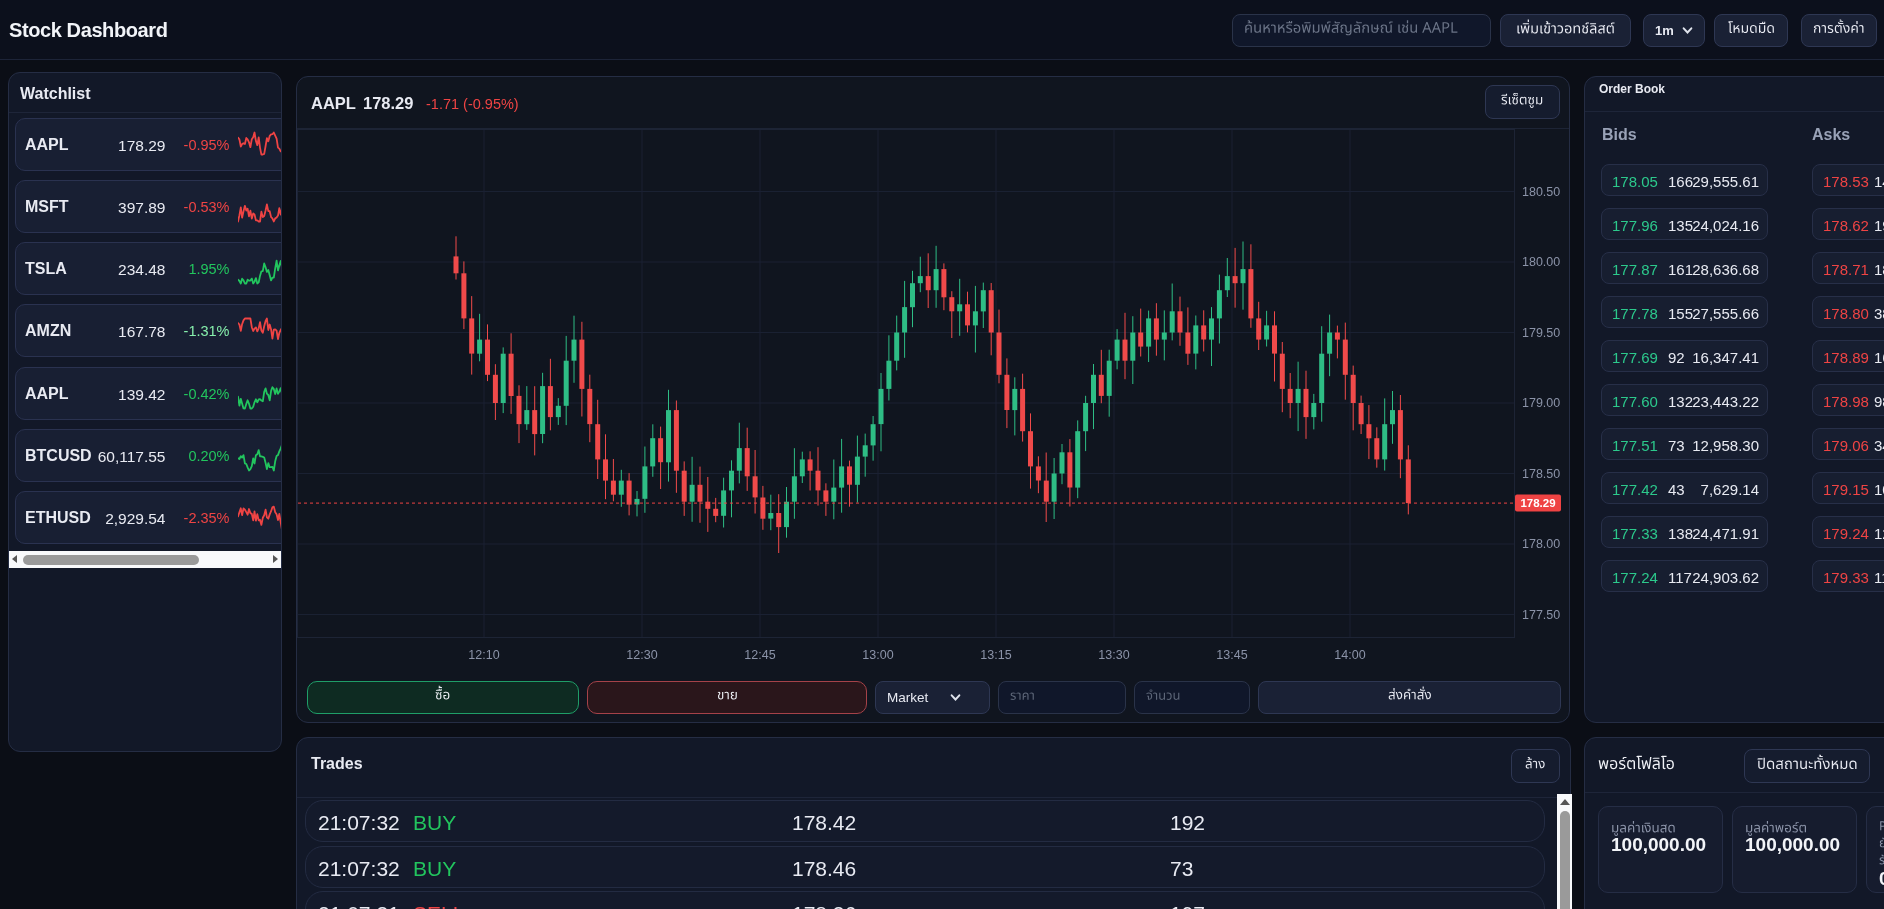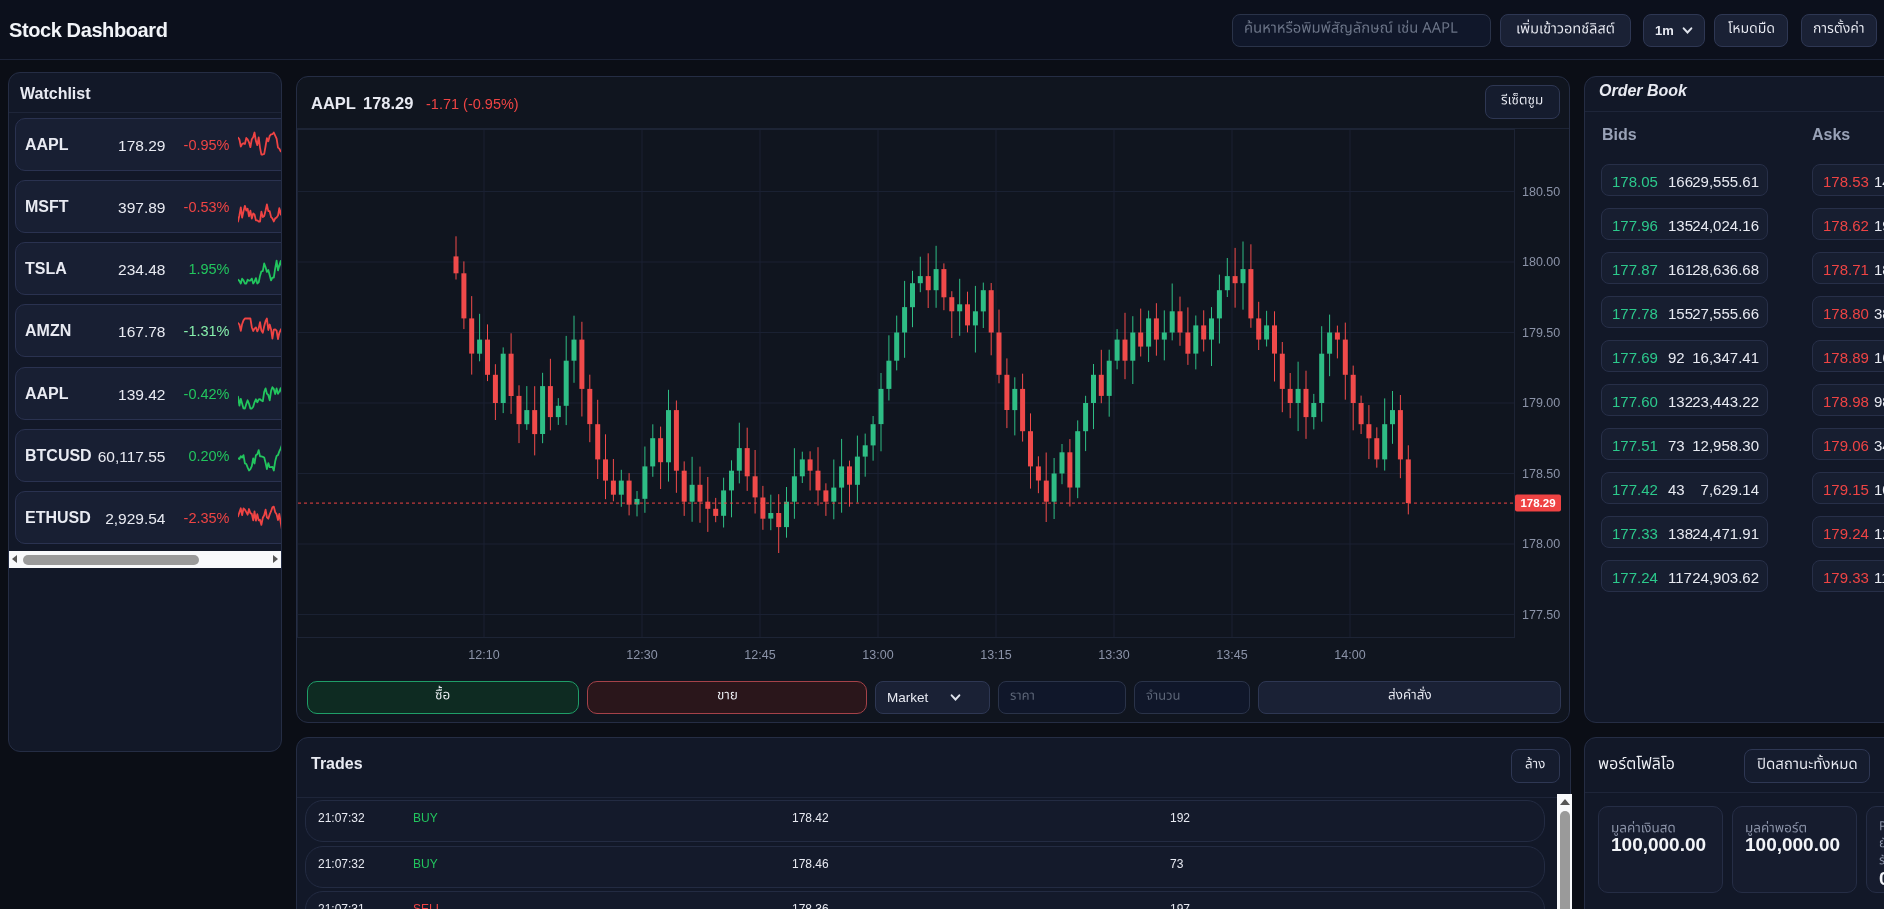--- a/index.html
+++ b/index.html
@@ -32,21 +32,21 @@
 #chead { position:absolute; left:0; top:0; width:100%; height:52px; border-bottom:1px solid #1d2435; }
 
 #ob { left:1584px; top:76px; width:430px; height:647px; }
 .obrow { position:absolute; width:167px; height:32px; background:#171e30; border:1px solid #272f48;
   border-radius:8px; font-size:15px; }
 .obp { position:absolute; left:10px; top:8px; }
 .obq { position:absolute; left:66px; top:8px; }
 .obt { position:absolute; right:8px; top:8px; }
 
 #tr { left:296px; top:737px; width:1275px; height:240px; }
-.trow { position:absolute; left:8px; width:1240px; height:42px; background:#141a2b; border:1px solid #232b42; border-radius:18px; font-size:12px; }
+.trow { position:absolute; left:8px; width:1240px; height:42px; background:#141a2b; border:1px solid #232b42; border-radius:18px; font-size:21px; }
 .trow span { position:absolute; top:10px; }
 .tt { left:12px; } .ts { left:107px; } .tp { left:486px; } .tq { left:864px; }
 #tsb { position:absolute; left:1260px; top:56px; width:15px; height:200px; background:#f8f9fb; }
 #tsb .th { position:absolute; left:2.5px; top:17px; width:10px; height:180px; background:#9a9a9a; border-radius:5px; }
 
 #pf { left:1584px; top:737px; width:430px; height:240px; }
 .pcard { position:absolute; top:68px; width:125px; height:87px; background:#161c2e; border:1px solid #252d45; border-radius:10px; }
 .pval { position:absolute; left:12px; top:27px; font-size:19px; font-weight:bold; color:#f2f4f8; }
 </style></head><body>
 
@@ -475,21 +475,21 @@
         </svg></span>
     </div>
   <div class="btn" style="left:961px;top:604px;width:303px;height:33px;">
       <span style="display:block;"><svg width="43.7" height="20.4" viewBox="0 -1061 3238 1511" style="overflow:visible">
           <path fill="#e8eaf2" d="M402 0V-365Q402 -430 372.5 -457.5Q343 -485 274 -485Q224 -485 178.5 -471.5Q133 -458 92 -434V-517Q121 -532 170.5 -545.0Q220 -558 282 -558Q335 -558 372.5 -546.0Q410 -534 428 -502Q463 -486 476.5 -452.0Q490 -418 490 -370V0ZM230 10Q142 10 95.5 -30.5Q49 -71 49 -147Q49 -230 109.5 -275.0Q170 -320 306 -328L420 -335V-261L318 -254Q216 -247 177.5 -222.0Q139 -197 139 -149Q139 -104 167.5 -83.0Q196 -62 247 -62Q264 -62 278.0 -64.5Q292 -67 305 -71L319 -4Q300 3 277.5 6.5Q255 10 230 10ZM425 -471 375 -518Q401 -522 424.0 -538.0Q447 -554 447 -584H534Q534 -553 519.5 -529.5Q505 -506 480.0 -491.5Q455 -477 425 -471Z M401 -635V-846H489V-635Z M743 0 572 -548H662L810 -77H822Q846 -77 869.0 -88.5Q892 -100 908 -118Q938 -151 952.0 -201.5Q966 -252 966 -301Q966 -384 928.5 -431.5Q891 -479 825 -479Q812 -479 799.5 -477.0Q787 -475 779 -472L757 -543Q778 -549 796.5 -551.0Q815 -553 830 -553Q880 -553 919.5 -538.5Q959 -524 987 -496Q1022 -462 1038.5 -411.0Q1055 -360 1055 -298Q1055 -220 1031.0 -159.5Q1007 -99 971 -63Q942 -34 900.0 -17.0Q858 0 793 0Z M1190 0V-350Q1190 -451 1244.0 -504.5Q1298 -558 1416 -558Q1535 -558 1588.5 -504.5Q1642 -451 1642 -350V0H1553V-350Q1553 -417 1518.0 -450.5Q1483 -484 1415 -484Q1348 -484 1313.5 -450.5Q1279 -417 1279 -350V-239L1282 -238Q1304 -277 1336.0 -289.5Q1368 -302 1426 -302H1459V-229H1426Q1365 -229 1333.5 -212.0Q1302 -195 1290.5 -167.5Q1279 -140 1279 -106V0Z M1560 -611Q1510 -611 1481.0 -634.5Q1452 -658 1452 -701Q1452 -745 1481.0 -768.0Q1510 -791 1560 -791Q1610 -791 1640.0 -768.0Q1670 -745 1670 -701Q1670 -658 1640.0 -634.5Q1610 -611 1560 -611ZM1560 -658Q1584 -658 1596.5 -670.0Q1609 -682 1609 -701Q1609 -721 1596.5 -732.5Q1584 -744 1560 -744Q1537 -744 1524.5 -732.5Q1512 -721 1512 -701Q1512 -682 1524.5 -670.0Q1537 -658 1560 -658Z M1959 0V-389Q1959 -438 1936.5 -461.0Q1914 -484 1861 -484Q1825 -484 1793.5 -474.5Q1762 -465 1733 -448V-528Q1753 -538 1790.0 -548.0Q1827 -558 1878 -558Q1930 -558 1968.0 -543.0Q2006 -528 2027.0 -493.5Q2048 -459 2048 -402V0Z M2531 0V-365Q2531 -430 2501.5 -457.5Q2472 -485 2403 -485Q2353 -485 2307.5 -471.5Q2262 -458 2221 -434V-517Q2250 -532 2299.5 -545.0Q2349 -558 2411 -558Q2464 -558 2501.5 -546.0Q2539 -534 2557 -502Q2592 -486 2605.5 -452.0Q2619 -418 2619 -370V0ZM2359 10Q2271 10 2224.5 -30.5Q2178 -71 2178 -147Q2178 -230 2238.5 -275.0Q2299 -320 2435 -328L2549 -335V-261L2447 -254Q2345 -247 2306.5 -222.0Q2268 -197 2268 -149Q2268 -104 2296.5 -83.0Q2325 -62 2376 -62Q2393 -62 2407.0 -64.5Q2421 -67 2434 -71L2448 -4Q2429 3 2406.5 6.5Q2384 10 2359 10ZM2554 -471 2504 -518Q2530 -522 2553.0 -538.0Q2576 -554 2576 -584H2663Q2663 -553 2648.5 -529.5Q2634 -506 2609.0 -491.5Q2584 -477 2554 -471Z M2492 -635Q2450 -635 2425.0 -647.0Q2400 -659 2388.5 -678.0Q2377 -697 2377 -718Q2377 -733 2381.5 -750.5Q2386 -768 2393 -779L2468 -766Q2466 -762 2464.0 -752.5Q2462 -743 2462 -735Q2462 -722 2470.0 -712.5Q2478 -703 2497 -703H2750V-635Z M2565 -789V-952H2650V-789Z M2872 0 2701 -548H2791L2939 -77H2951Q2975 -77 2998.0 -88.5Q3021 -100 3037 -118Q3067 -151 3081.0 -201.5Q3095 -252 3095 -301Q3095 -384 3057.5 -431.5Q3020 -479 2954 -479Q2941 -479 2928.5 -477.0Q2916 -475 2908 -472L2886 -543Q2907 -549 2925.5 -551.0Q2944 -553 2959 -553Q3009 -553 3048.5 -538.5Q3088 -524 3116 -496Q3151 -462 3167.5 -411.0Q3184 -360 3184 -298Q3184 -220 3160.0 -159.5Q3136 -99 3100 -63Q3071 -34 3029.0 -17.0Q2987 0 2922 0Z"></path>
         </svg></span>
     </div>
 </div>
 
 <div class="panel" id="ob">
-  <span class="abs" style="left:14px;top:5px;font-size:16px;font-weight:bold;font-style:italic;">Order Book</span>
+  <span class="abs" style="left:14px;top:5px;font-size:12px;font-weight:bold;">Order Book</span>
   <div class="abs" style="left:0;top:34px;width:100%;border-top:1px solid #1e2539;"></div>
   <span class="abs" style="left:17px;top:49px;font-size:16px;font-weight:bold;color:#99a2b7;">Bids</span>
   <span class="abs" style="left:227px;top:49px;font-size:16px;font-weight:bold;color:#99a2b7;">Asks</span>
   <div class="obrow" style="left:16px;top:87px">
 <span class="obp" style="color:#2cc98c">178.05</span>
       <span class="obq">166</span>
       <span class="obt">29,555.61</span>
     </div>
     <div class="obrow" style="left:16px;top:131px">
 <span class="obp" style="color:#2cc98c">177.96</span>

